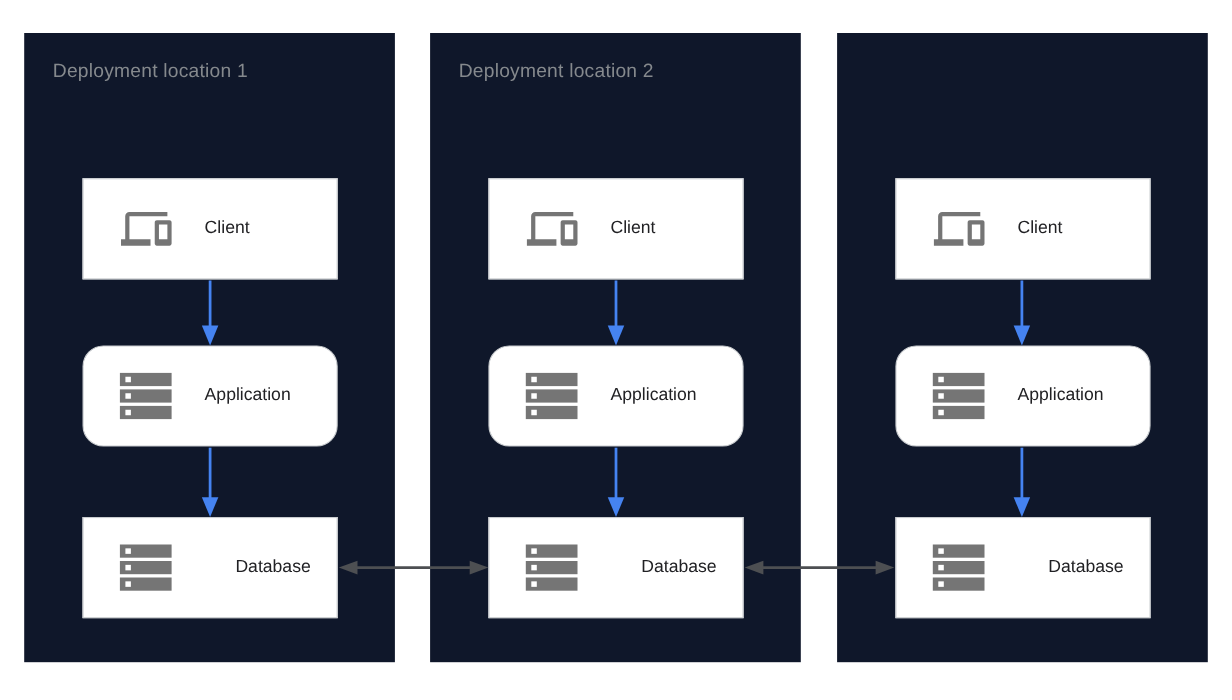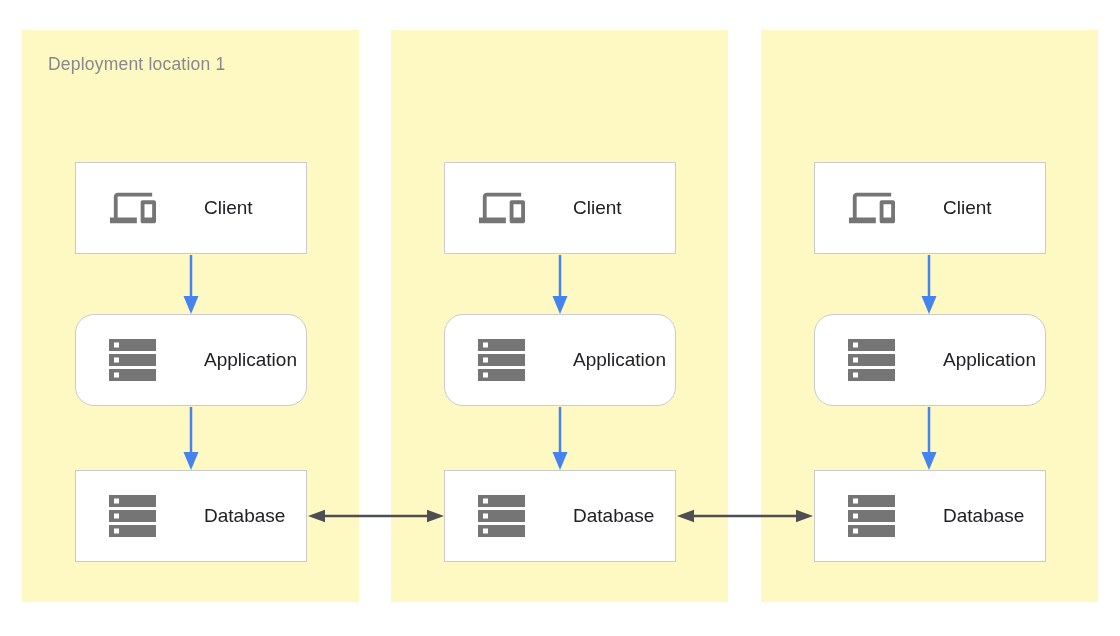--- a/index.html
+++ b/index.html
@@ -9,21 +9,21 @@
     height: 636px;
     background: #ffffff;
     font-family: "Liberation Sans", sans-serif;
     overflow: hidden;
   }
   .panel {
     position: absolute;
     top: 30px;
     height: 572px;
     width: 337px;
-    background: #fef9c3;
+    background: #0f172a;
   }
   .panel-1 { left: 22px; }
   .panel-2 { left: 391px; }
   .panel-3 { left: 761px; }
   .panel-title {
     position: absolute;
     left: 26px;
     top: 24px;
     font-size: 17.5px;
     color: #85898d;
@@ -37,33 +37,33 @@
     height: 92px;
     background: #ffffff;
     border: 1px solid #c9cccf;
     box-sizing: border-box;
     display: flex;
     align-items: center;
     padding-left: 30px;
   }
   .node-client      { top: 132px; }
   .node-application { top: 284px; border-radius: 19px; }
-  .node-database    { top: 440px; }
+  .node-database    { top: 440px; gap: 28px; }
   .node .icon {
     width: 54px;
     height: 50px;
     flex: 0 0 54px;
     display: flex;
     align-items: center;
     justify-content: center;
   }
   .node .icon svg { display: block; }
   .node-label {
-    margin-left: 44px;
-    font-size: 19px;
+    margin-left: 26px;
+    font-size: 16px;
     color: #212124;
     white-space: nowrap;
   }
   .edge-overlay {
     position: absolute;
     left: 0; top: 0;
     width: 1120px;
     height: 636px;
     pointer-events: none;
   }
@@ -117,20 +117,21 @@
               <rect x="6" y="21.5" width="5" height="5"></rect>
               <rect x="6" y="36.5" width="5" height="5"></rect>
             </g>
           </svg>
       </span>
       <span class="node-label">Database</span>
     </div>
   </div>
 
   <div class="panel panel-2">
+    <div class="panel-title">Deployment location 2</div>
     <div class="node node-client">
       <span class="icon">
         <svg width="50" height="46" viewBox="0 0 24 24" fill="#757575">
             <path d="M4 6h18V4H4c-1.1 0-2 .9-2 2v11H0v3h14v-3H4V6zm19 2h-6c-.55 0-1 .45-1 1v10c0 .55.45 1 1 1h6c.55 0 1-.45 1-1V9c0-.55-.45-1-1-1zm-1 9h-4v-7h4v7z"></path>
           </svg>
       </span>
       <span class="node-label">Client</span>
     </div>
     <div class="node node-application">
       <span class="icon">

